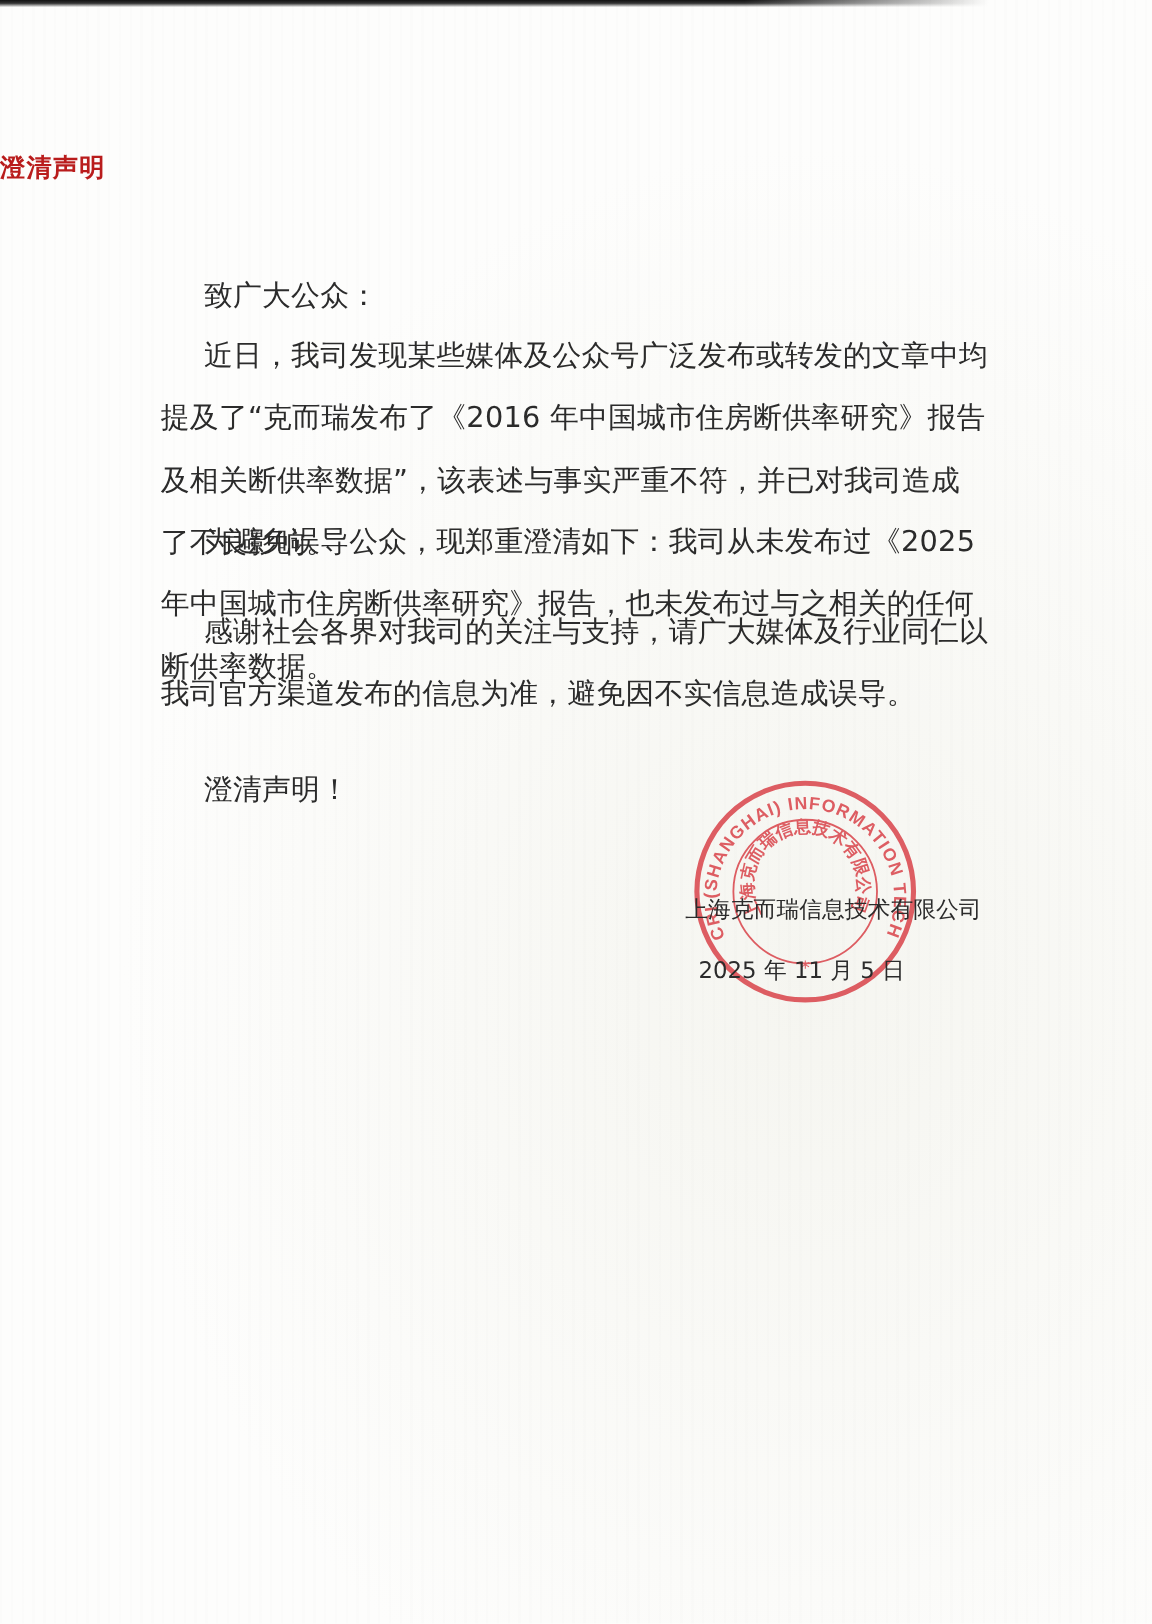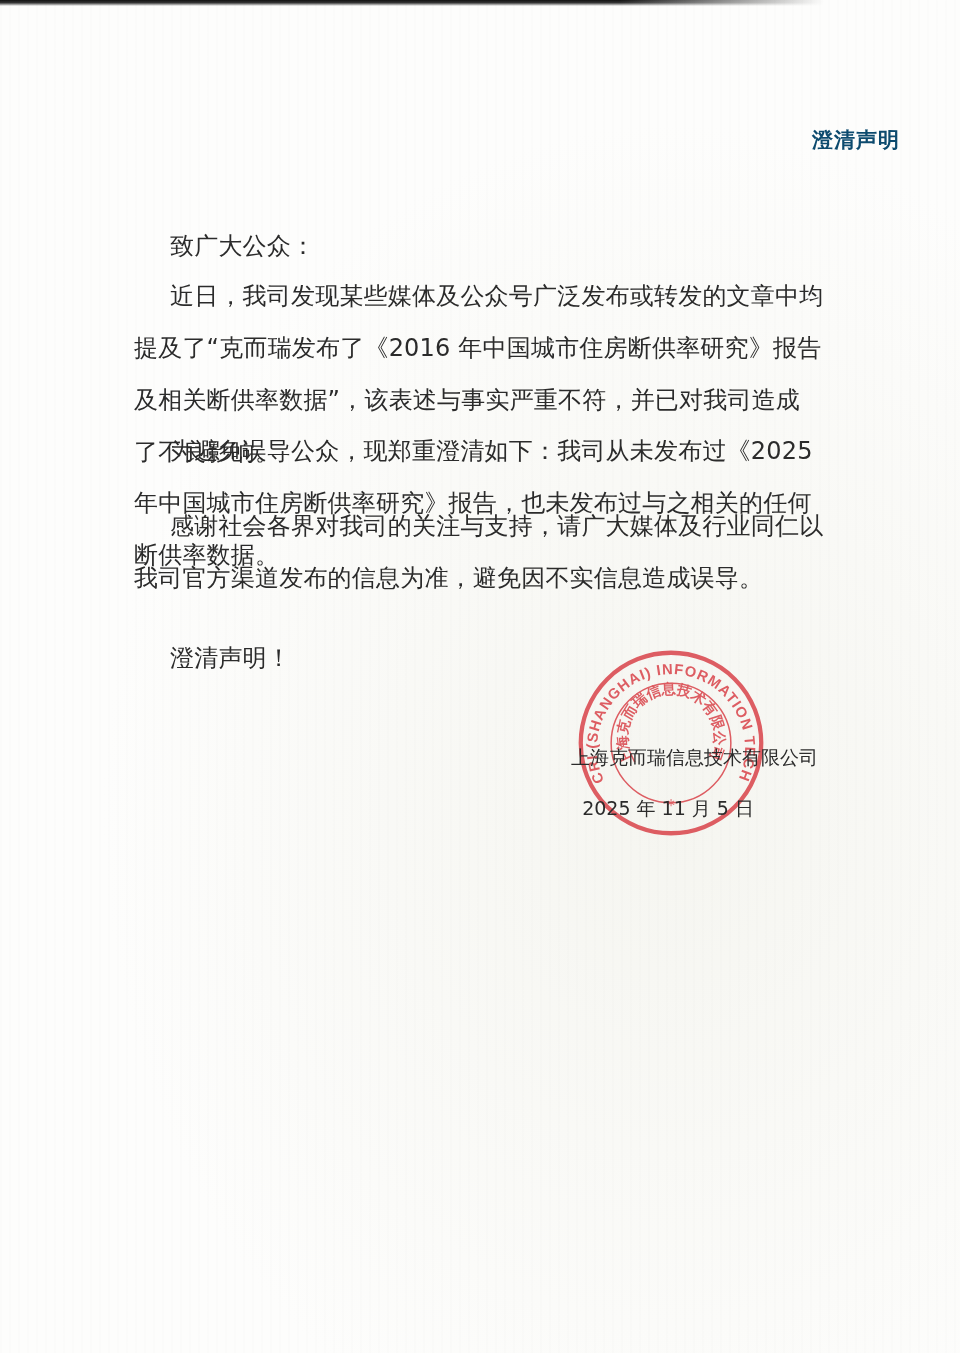--- a/index.html
+++ b/index.html
@@ -18,22 +18,22 @@
     background: linear-gradient(to right, rgba(253,253,252,0), #fdfdfc 60%);
   }
   .texture {
     position: absolute; inset: 0;
     background:
       repeating-linear-gradient(90deg, rgba(0,0,0,0.006) 0 2px, rgba(0,0,0,0) 2px 9px),
       radial-gradient(ellipse at 70% 60%, rgba(240,240,232,0.6), rgba(255,255,255,0) 60%);
     pointer-events: none;
   }
   .title {
-    position: absolute; top: 126px; left: 0; width: 900px; text-align: right;
-    font-size: 21px; font-weight: bold; letter-spacing: 1px; color: #0c4a6e;
+    position: absolute; top: 126px; left: 0; width: 900px; text-align: left;
+    font-size: 21px; font-weight: bold; letter-spacing: 1px; color: #b91c1c;
   }
   .para {
     position: absolute; left: 134px; width: 690px;
     font-size: 24px; line-height: 52px; color: #2b2b2b;
     text-indent: 36px; letter-spacing: 0.2px;
   }
   .greeting { top: 220px; text-indent: 36px; }
   .p1 { top: 270px; }
   .p2 { top: 425px; }
   .p3 { top: 500px; }

